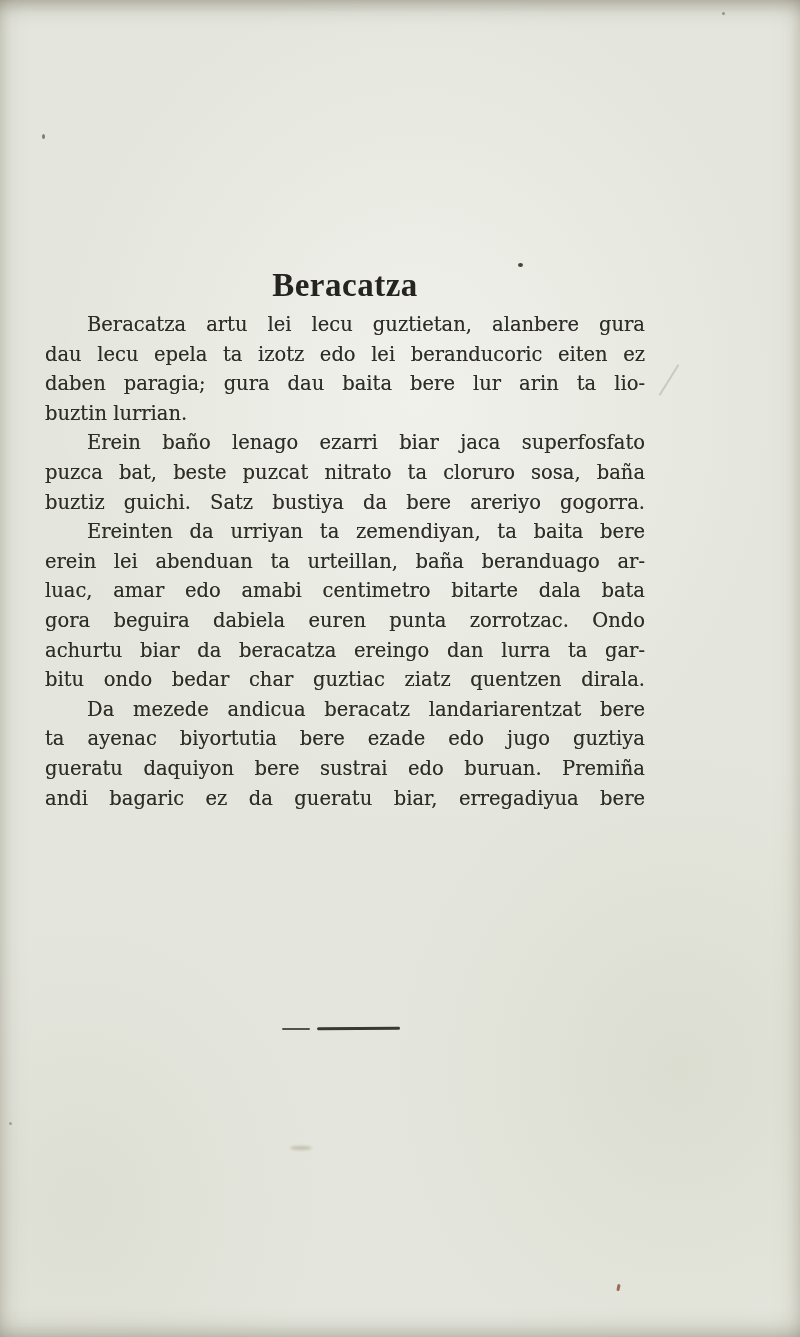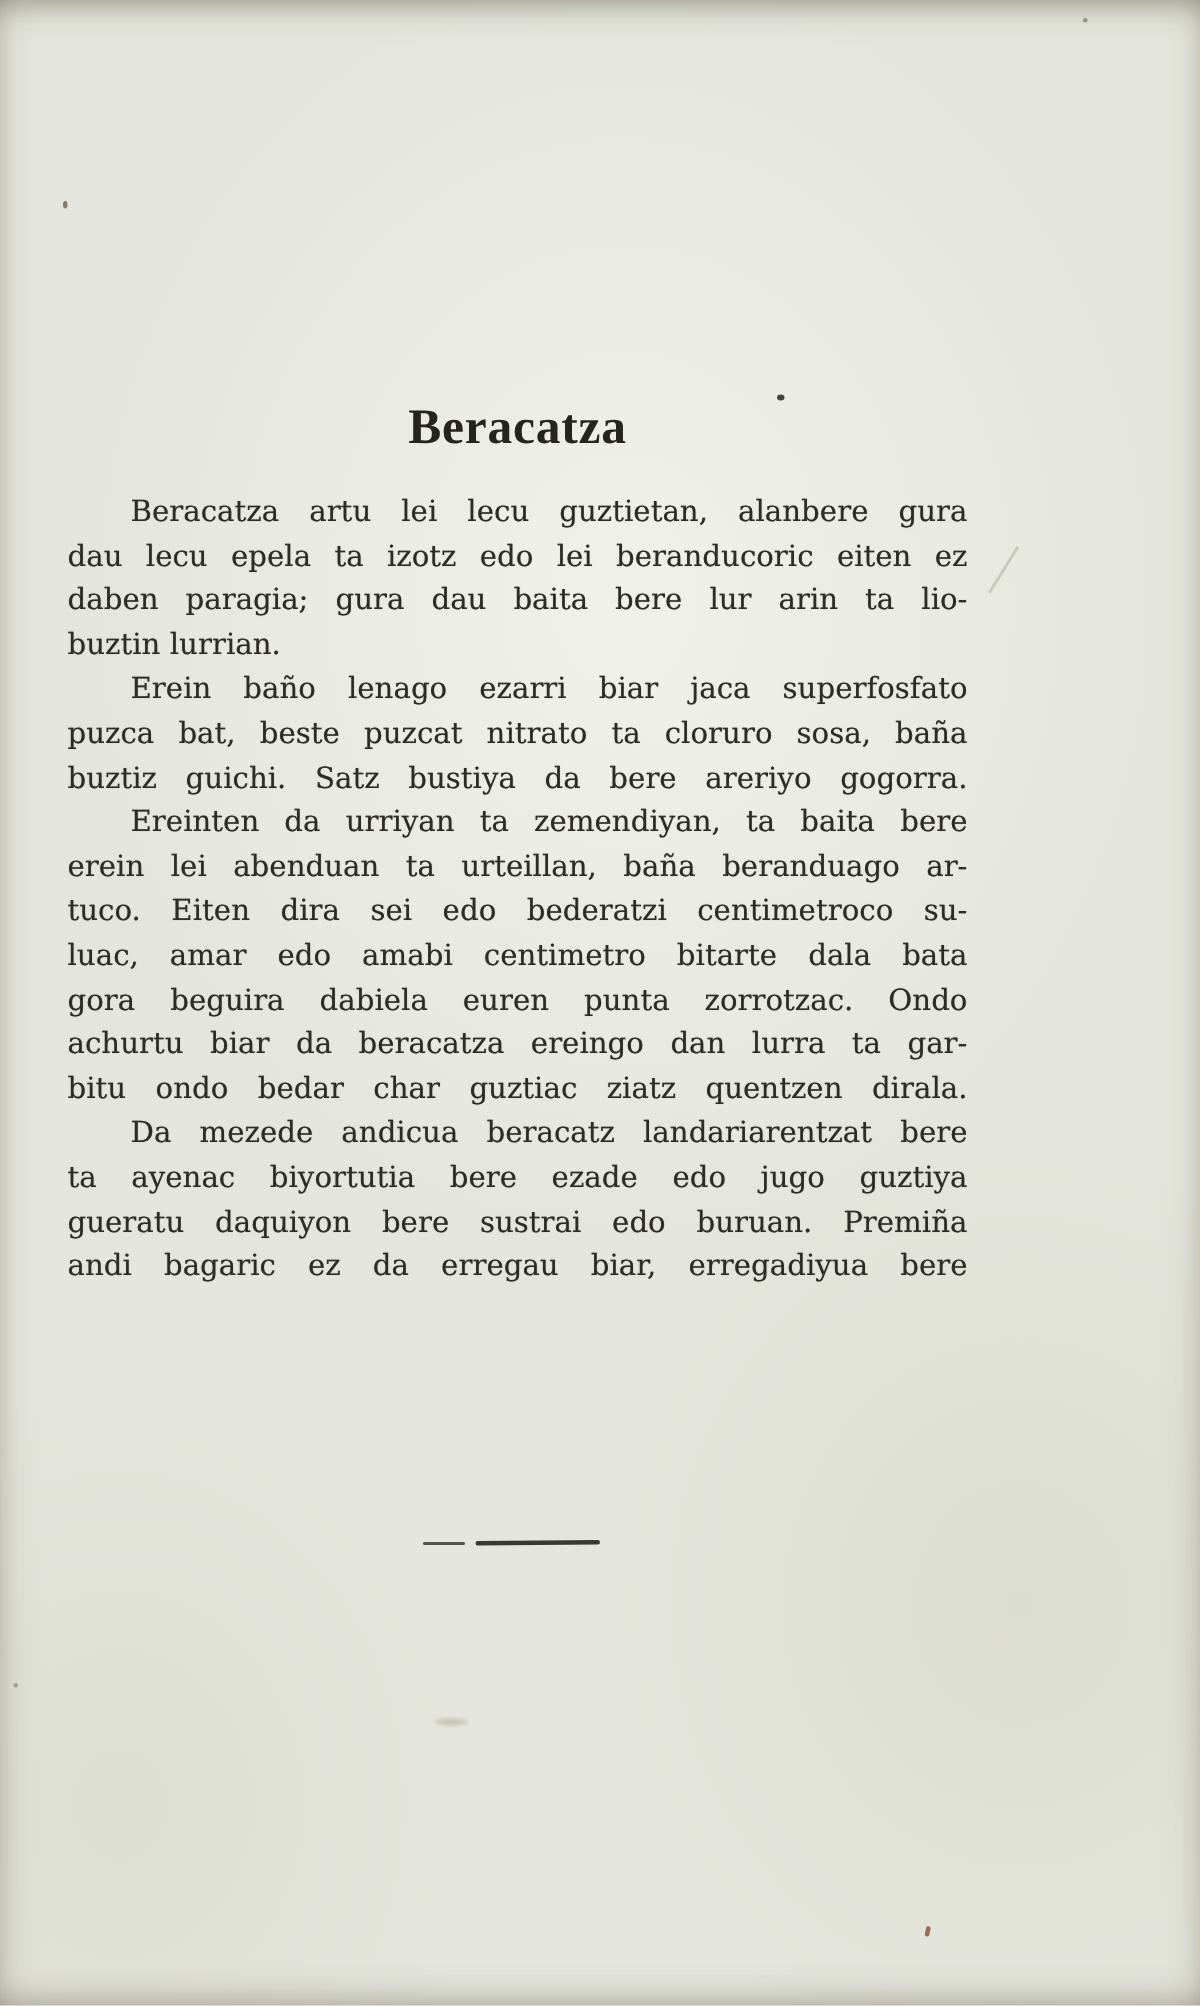--- a/index.html
+++ b/index.html
@@ -34,21 +34,21 @@
     margin:0;
     font-family:"Liberation Serif","DejaVu Serif",serif;
     font-size:33px;line-height:36px;
     font-weight:bold;
     letter-spacing:0.5px;
     text-align:center;
     color:var(--title-ink);
   }
   .text-block{
     position:absolute;
-    top:326px;left:45px;width:600px;
+    top:310px;left:45px;width:600px;
     font-size:19.5px;
     line-height:29.6px;
     color:var(--ink);
     text-shadow:0 0 0.5px rgba(46,44,39,0.55);
   }
   .line{
     height:29.6px;
     overflow:hidden;
     text-align:left;
   }
@@ -80,29 +80,28 @@
   <div class="text-block">
       <div class="line j indent"><span>Beracatza artu lei lecu guztietan, alanbere gura</span></div>
       <div class="line j"><span>dau lecu epela ta izotz edo lei beranducoric eiten ez</span></div>
       <div class="line j"><span>daben paragia; gura dau baita bere lur arin ta lio-</span></div>
       <div class="line"><span>buztin lurrian.</span></div>
       <div class="line j indent"><span>Erein baño lenago ezarri biar jaca </span><span class="it">superfosfato</span></div>
       <div class="line j"><span>puzca bat, beste puzcat </span><span class="it">nitrato</span><span> ta </span><span class="it">cloruro</span><span> sosa, baña</span></div>
       <div class="line j"><span>buztiz guichi. Satz bustiya da bere areriyo gogorra.</span></div>
       <div class="line j indent"><span>Ereinten da urriyan ta zemendiyan, ta baita bere</span></div>
       <div class="line j"><span>erein lei abenduan ta urteillan, baña beranduago ar-</span></div>
-      <div class="line j"><span>tuco. Eiten dira sei edo bederatzi centimetroco su-</span></div>
       <div class="line j"><span>luac, amar edo amabi centimetro bitarte dala bata</span></div>
       <div class="line j"><span>gora beguira dabiela euren punta zorrotzac. Ondo</span></div>
       <div class="line j"><span>achurtu biar da beracatza ereingo dan lurra ta gar-</span></div>
       <div class="line j"><span>bitu ondo bedar char guztiac ziatz quentzen dirala.</span></div>
       <div class="line j indent"><span>Da mezede andicua beracatz landariarentzat bere</span></div>
       <div class="line j"><span>ta ayenac biyortutia bere ezade edo jugo guztiya</span></div>
       <div class="line j"><span>gueratu daquiyon bere sustrai edo buruan. Premiña</span></div>
-      <div class="line j"><span>andi bagaric ez da erregau biar, erregadiyua bere</span></div>
+      <div class="line j"><span>andi bagaric ez da gueratu biar, erregadiyua bere</span></div>
     </div>
 
   <div class="divider">
     <span class="dash short"></span>
     <span class="dash long"></span>
   </div>
 
   <span class="speck s1"></span>
   <span class="speck s2"></span>
   <span class="speck s3"></span>

